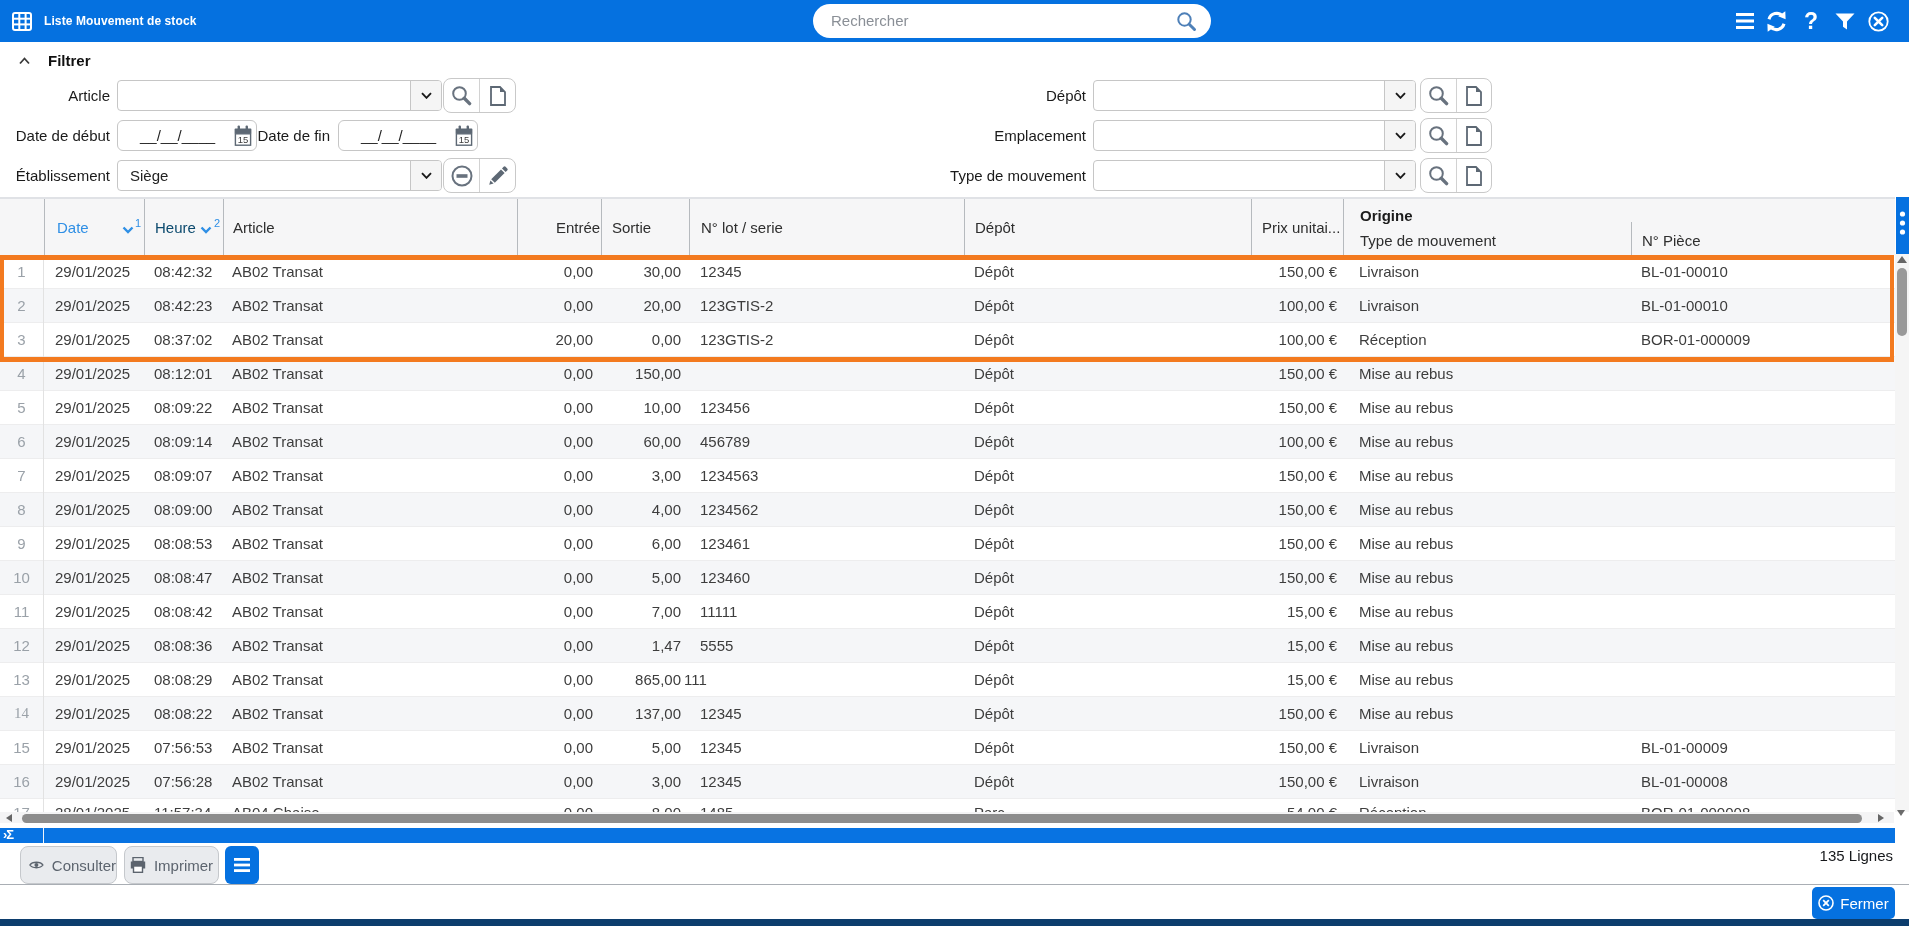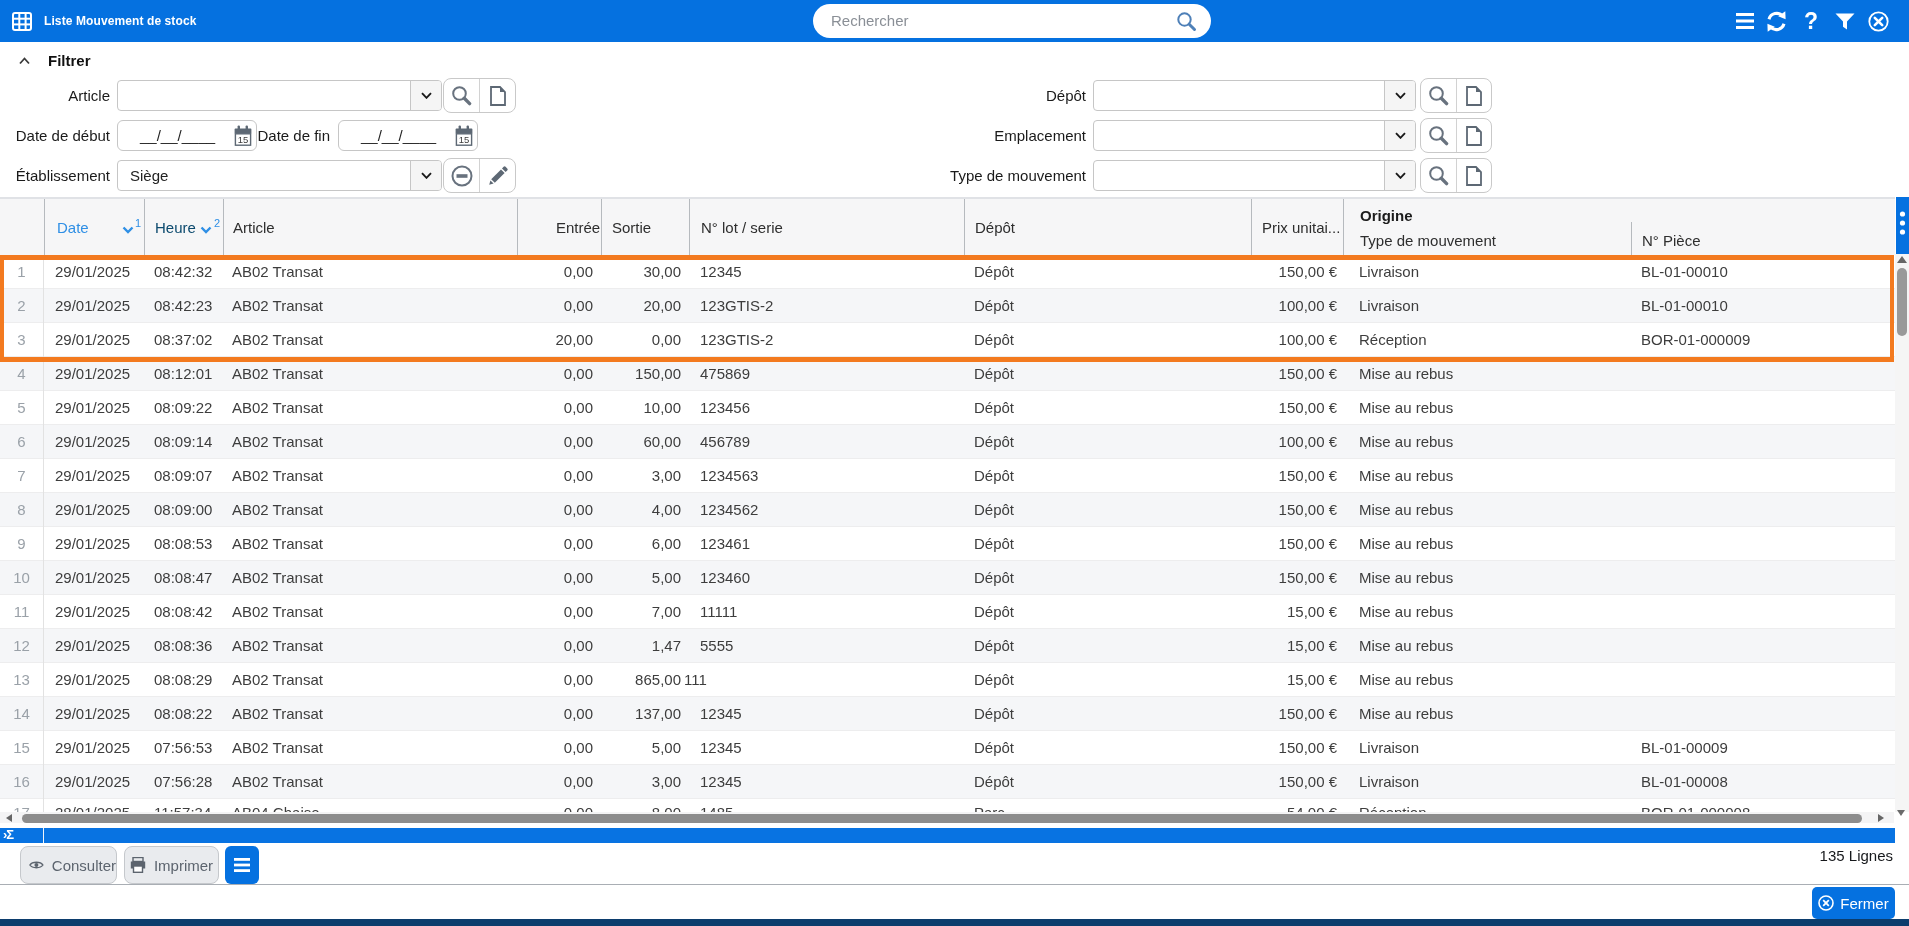--- a/index.html
+++ b/index.html
@@ -366,21 +366,20 @@
         <div class="gc" style="left:1359px; width:270px;">Réception</div>
         <div class="gc" style="left:1641px; width:250px;">BOR-01-000009</div>
       </div>
       <div class="grow alt">
         <div class="gc num" style="left:0; width:44px;">4</div>
         <div class="gc" style="left:55px; width:100px;">29/01/2025</div>
         <div class="gc" style="left:154px; width:79px;">08:12:01</div>
         <div class="gc" style="left:232px; width:290px;">AB02 Transat</div>
         <div class="gc rgt" style="left:517px; width:76px;">0,00</div>
         <div class="gc rgt" style="left:601px; width:80px;">150,00</div>
-        <div class="gc" style="left:700px; width:270px;">475869</div>
         <div class="gc" style="left:974px; width:280px;">Dépôt</div>
         <div class="gc rgt" style="left:1241px; width:96px;">150,00 €</div>
         <div class="gc" style="left:1359px; width:270px;">Mise au rebus</div>
         <div class="gc" style="left:1641px; width:250px;"></div>
       </div>
       <div class="grow">
         <div class="gc num" style="left:0; width:44px;">5</div>
         <div class="gc" style="left:55px; width:100px;">29/01/2025</div>
         <div class="gc" style="left:154px; width:79px;">08:09:22</div>
         <div class="gc" style="left:232px; width:290px;">AB02 Transat</div>
@@ -490,21 +489,21 @@
         <div class="gc" style="left:232px; width:290px;">AB02 Transat</div>
         <div class="gc rgt" style="left:517px; width:76px;">0,00</div>
         <div class="gc rgt" style="left:601px; width:80px;">865,00</div>
         <div class="gc" style="left:684px; width:270px;">111</div>
         <div class="gc" style="left:974px; width:280px;">Dépôt</div>
         <div class="gc rgt" style="left:1241px; width:96px;">15,00 €</div>
         <div class="gc" style="left:1359px; width:270px;">Mise au rebus</div>
         <div class="gc" style="left:1641px; width:250px;"></div>
       </div>
       <div class="grow alt">
-        <div class="gc num" style="left:0; width:44px;">14</div>
+        <div class="gc num" style="left:0; width:44px;font-family:Liberation Serif, serif;">14</div>
         <div class="gc" style="left:55px; width:100px;">29/01/2025</div>
         <div class="gc" style="left:154px; width:79px;">08:08:22</div>
         <div class="gc" style="left:232px; width:290px;">AB02 Transat</div>
         <div class="gc rgt" style="left:517px; width:76px;">0,00</div>
         <div class="gc rgt" style="left:601px; width:80px;">137,00</div>
         <div class="gc" style="left:700px; width:270px;">12345</div>
         <div class="gc" style="left:974px; width:280px;">Dépôt</div>
         <div class="gc rgt" style="left:1241px; width:96px;">150,00 €</div>
         <div class="gc" style="left:1359px; width:270px;">Mise au rebus</div>
         <div class="gc" style="left:1641px; width:250px;"></div>

